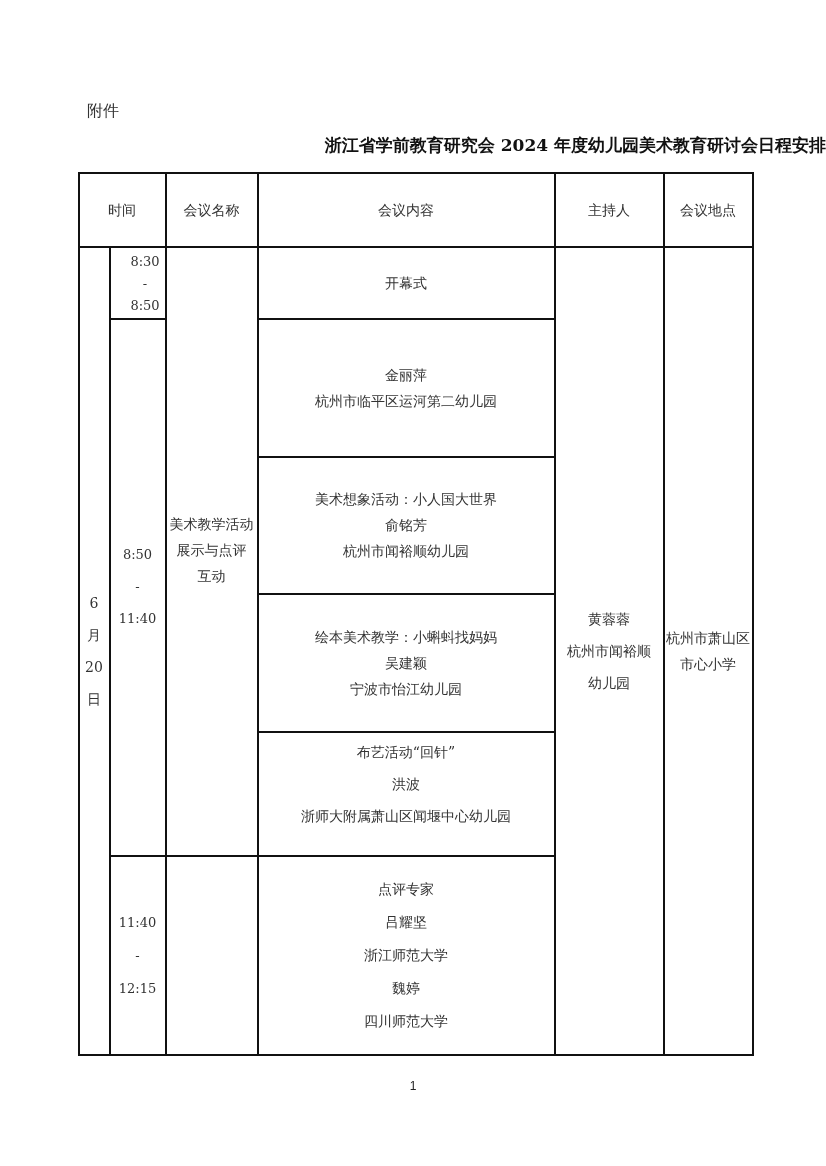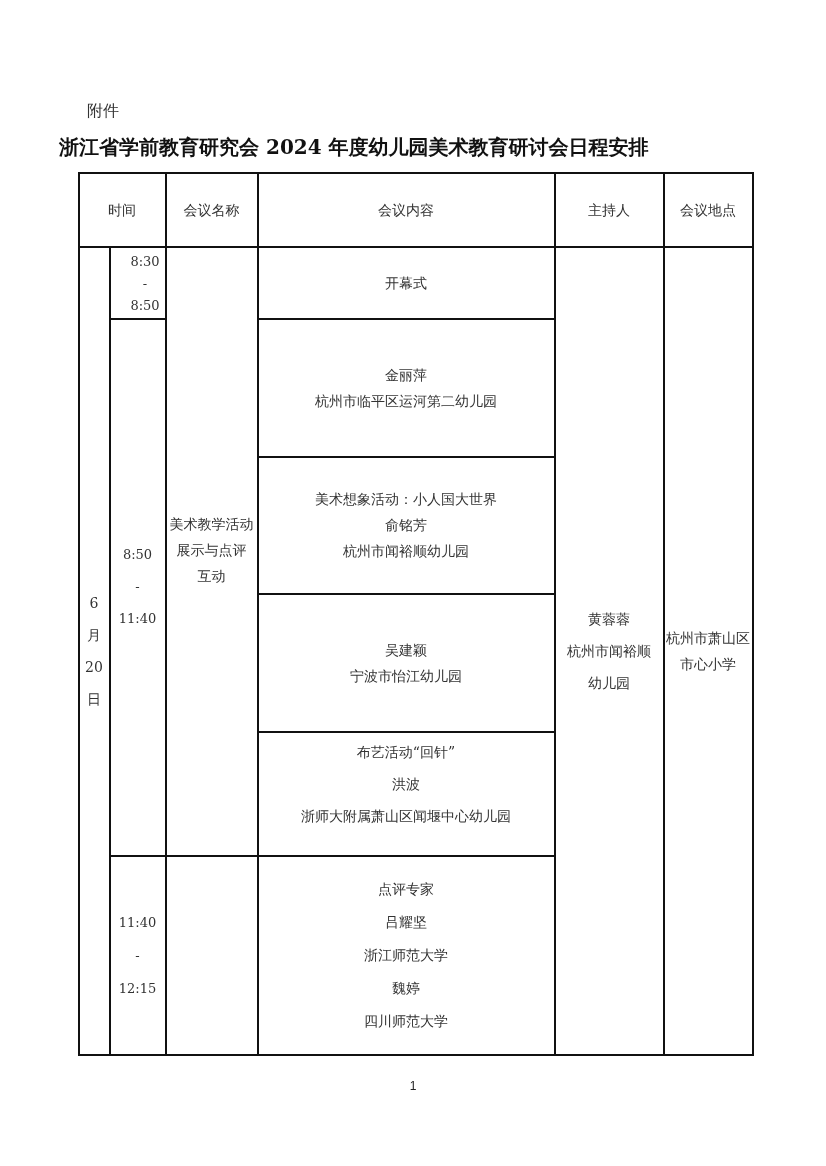--- a/index.html
+++ b/index.html
@@ -1,20 +1,20 @@
 <!DOCTYPE html>
 <html><head>
 <meta charset="utf-8">
 <style>
   html, body { margin:0; padding:0; background:#ffffff; }
   body { width:826px; height:1166px; position:relative; overflow:hidden;
          font-family:"DejaVu Serif","Liberation Serif",serif; color:#1a1a1a; }
   .attach { position:absolute; left:87px; top:101px; font-size:16px; color:#333; }
-  .title { position:absolute; left:0; width:826px; top:134px; text-align:left;
-           font-size:20px; font-weight:bold; color:#111; padding-left:59px; box-sizing:border-box; }
+  .title { position:absolute; left:0; width:826px; top:134px; text-align:right;
+           font-size:17px; font-weight:bold; color:#111; padding-left:59px; box-sizing:border-box; }
   .page-num { position:absolute; left:0; width:826px; top:1079px; text-align:center;
               font-family:"Liberation Sans",sans-serif; font-size:12px; color:#222; }
   .line { position:absolute; background:#111; }
   .cell { position:absolute; display:flex; flex-direction:column; align-items:center;
           justify-content:center; text-align:right; font-size:14px; line-height:26px; color:#333; }
   .cell span { display:block; }
 </style>
 </head>
 <body>
 
@@ -88,20 +88,21 @@
   <div class="cell" style="left:258px;top:319px;width:296px;height:137px;">
     <span>金丽萍</span>
     <span>杭州市临平区运河第二幼儿园</span>
   </div>
   <div class="cell" style="left:258px;top:457px;width:296px;height:136px;">
     <span>美术想象活动：小人国大世界</span>
     <span>俞铭芳</span>
     <span>杭州市闻裕顺幼儿园</span>
   </div>
   <div class="cell" style="left:258px;top:594px;width:296px;height:137px;">
+    <span>绘本美术教学：小蝌蚪找妈妈</span>
     <span>吴建颖</span>
     <span>宁波市怡江幼儿园</span>
   </div>
   <div class="cell" style="left:258px;top:732px;width:296px;height:123px;line-height:32px;justify-content:flex-start;padding-top:4px;box-sizing:border-box;">
     <span>布艺活动“回针”</span>
     <span>洪波</span>
     <span>浙师大附属萧山区闻堰中心幼儿园</span>
   </div>
   <div class="cell" style="left:258px;top:856px;width:296px;height:198px;line-height:33px;">
     <span>点评专家</span>

